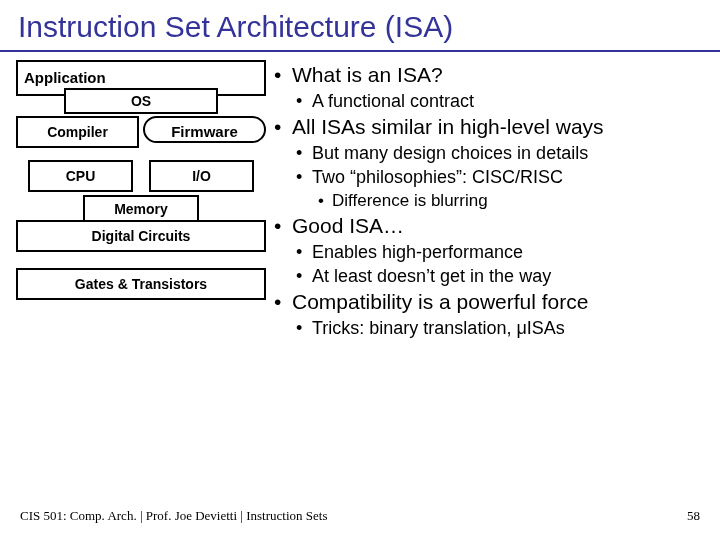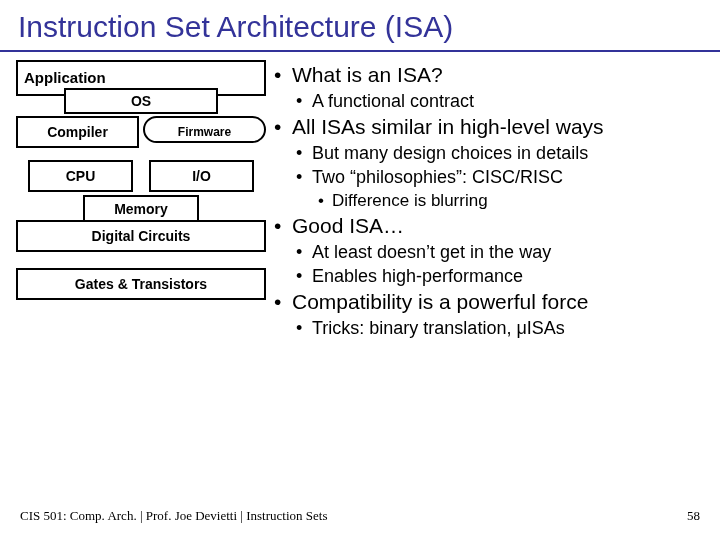--- a/index.html
+++ b/index.html
@@ -43,21 +43,21 @@
     border: 2px solid #000;
     background: #fff;
     text-align: center;
     font-weight: bold;
     box-sizing: border-box;
     position: absolute;
   }
   .b-app    { left: 0;   top: 0;   width: 250px; height: 36px; font-size: 15px; line-height: 32px; text-align: left; padding-left: 6px;}
   .b-os     { left: 48px; top: 28px; width: 154px; height: 26px; font-size: 14px; line-height: 22px;}
   .b-comp   { left: 0;   top: 56px; width: 123px; height: 32px; font-size: 14px; line-height: 28px; text-align: center;}
-  .b-fw     { left: 127px; top: 56px; width: 123px; height: 27px; font-size: 12px; line-height: 28px; border-radius: 14px;}
+  .b-fw     { left: 127px; top: 56px; width: 123px; height: 27px; font-size: 15px; line-height: 28px; border-radius: 14px;}
   .b-cpu    { left: 12px; top: 100px; width: 105px; height: 32px; font-size: 14px; line-height: 28px;}
   .b-io     { left: 133px; top: 100px; width: 105px; height: 32px; font-size: 14px; line-height: 28px;}
   .b-mem    { left: 67px; top: 135px; width: 116px; height: 28px; font-size: 14px; line-height: 24px;}
   .b-dc     { left: 0;   top: 160px; width: 250px; height: 32px; font-size: 14px; line-height: 28px;}
   .b-gt     { left: 0;   top: 208px; width: 250px; height: 32px; font-size: 14px; line-height: 28px;}
   .bullets {
     flex: 1;
     padding-left: 12px;
     font-family: "Trebuchet MS", Verdana, sans-serif;
   }
@@ -129,22 +129,22 @@
 
     <div class="bullets">
       <ul>
         <li class="l1">What is an ISA?</li>
         <li class="l2">A functional contract</li>
         <li class="l1">All ISAs similar in high-level ways</li>
         <li class="l2">But many design choices in details</li>
         <li class="l2">Two “philosophies”: CISC/RISC</li>
         <li class="l3">Difference is blurring</li>
         <li class="l1">Good ISA…</li>
+        <li class="l2">Enables high-performance</li>
         <li class="l2">At least doesn’t get in the way</li>
-        <li class="l2">Enables high-performance</li>
         <li class="l1">Compatibility is a powerful force</li>
         <li class="l2">Tricks: binary translation, μISAs</li>
       </ul>
     </div>
   </div>
 
   <div class="footer">
     <span>CIS 501: Comp. Arch.  |  Prof. Joe Devietti  |  Instruction Sets</span>
     <span>58</span>
   </div>

